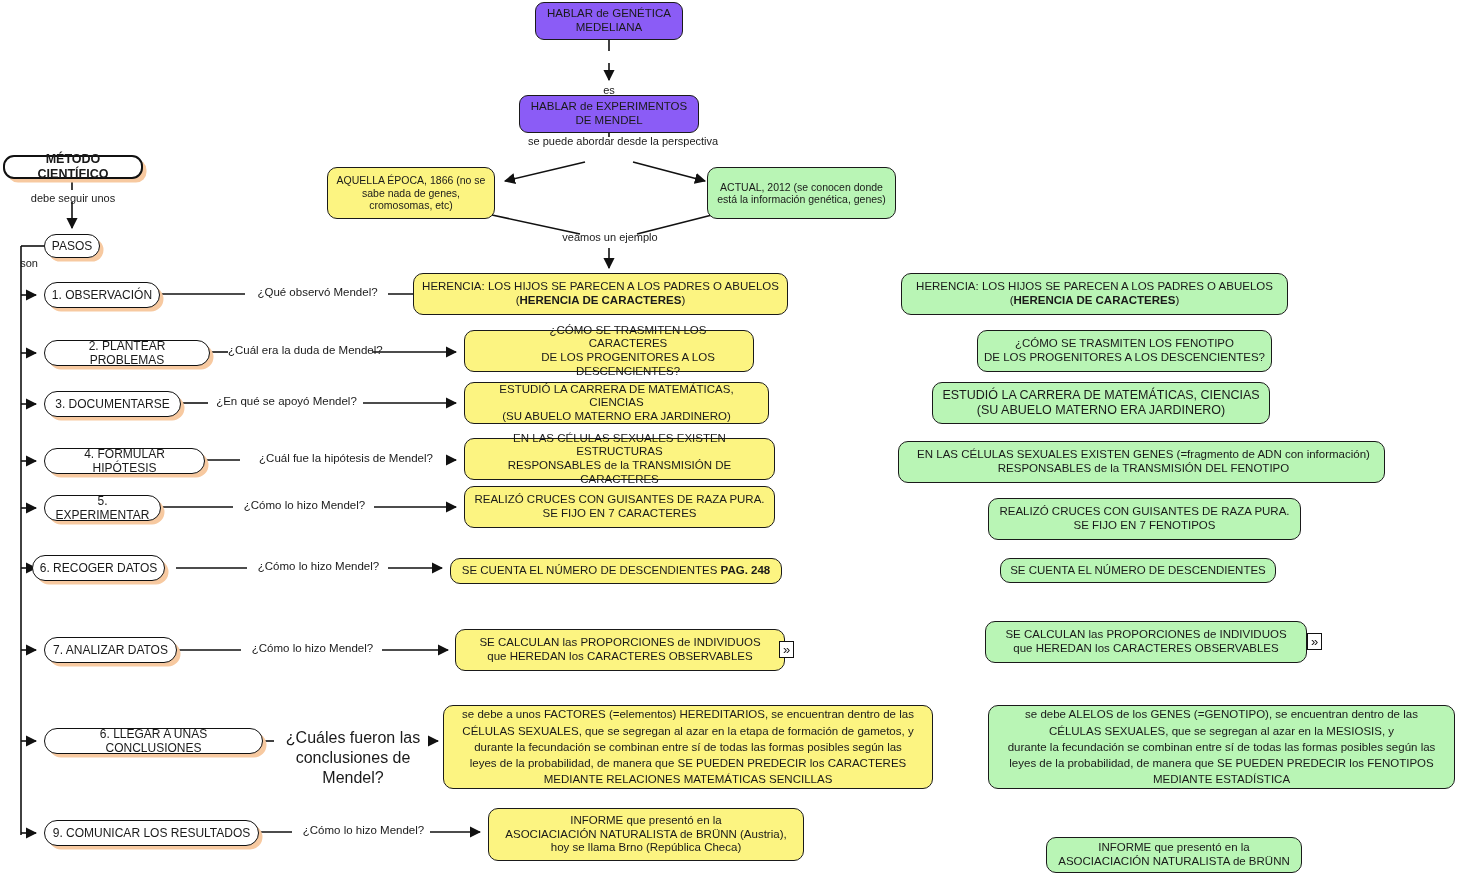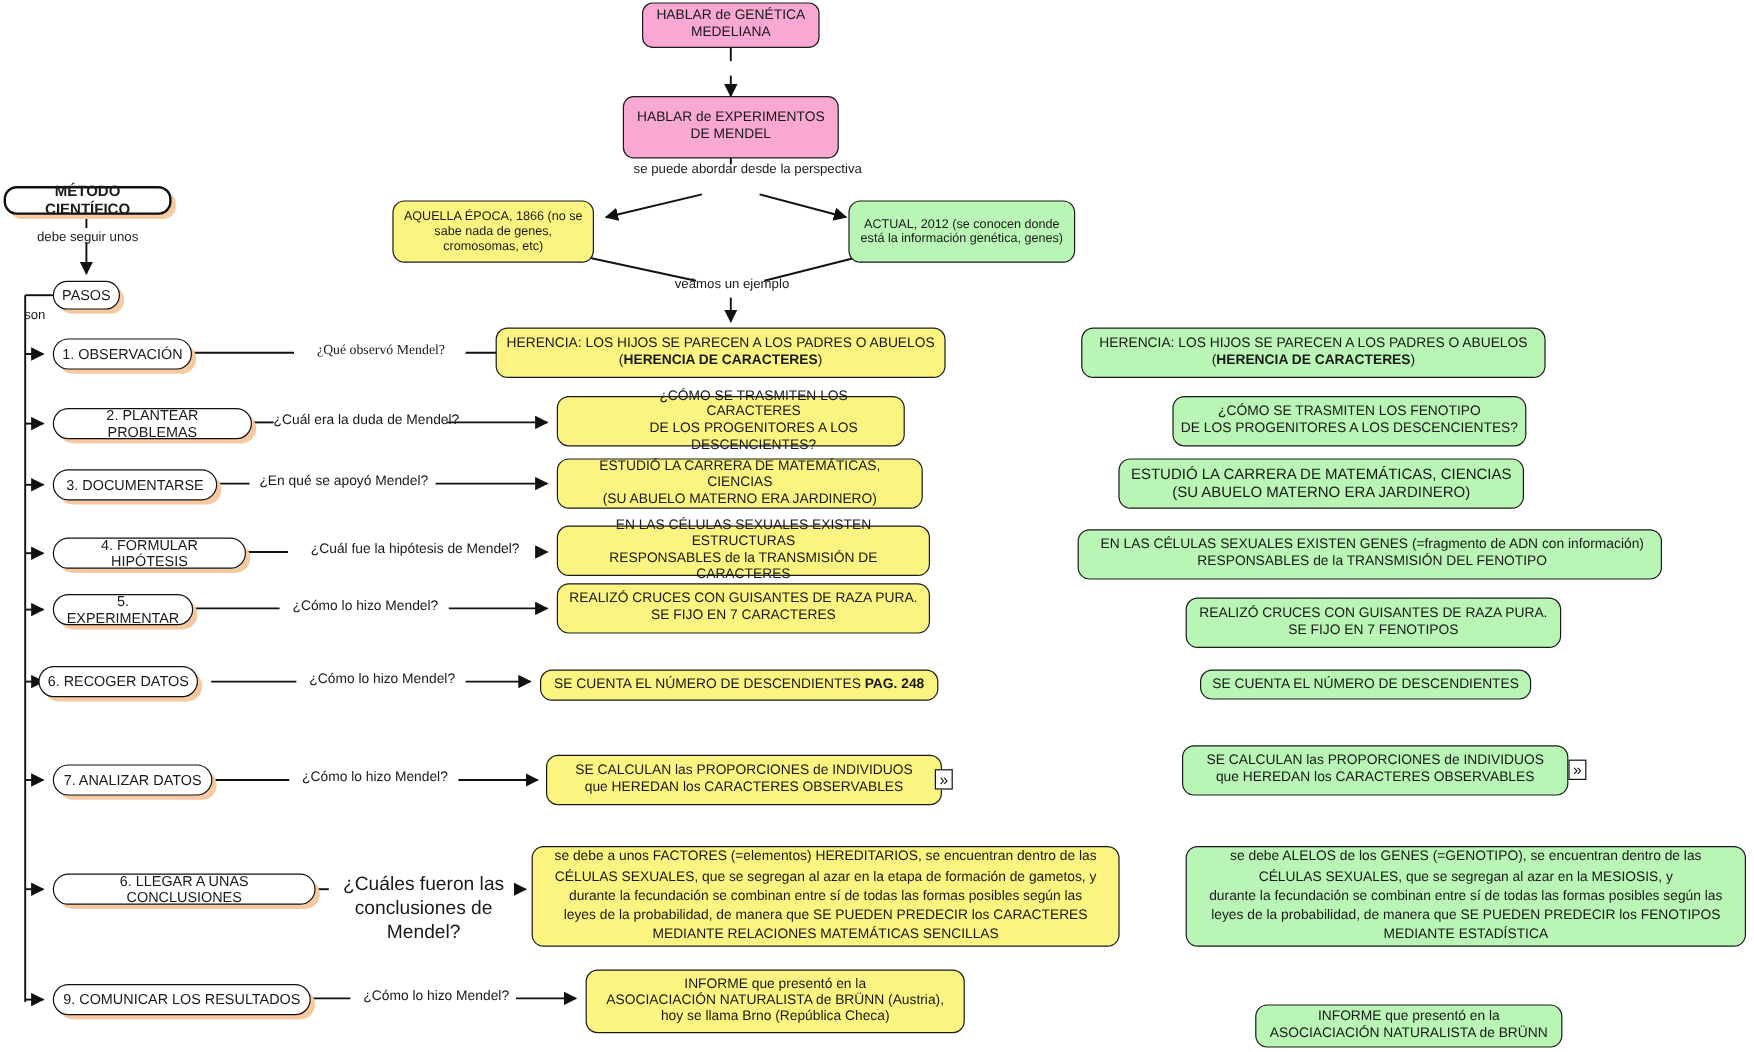--- a/index.html
+++ b/index.html
@@ -31,21 +31,21 @@
     display: flex;
     align-items: center;
     justify-content: center;
     text-align: center;
     color: #1a1a1a;
     line-height: 1.18;
     border: 1.4px solid #1a1a1a;
     background: #ffffff;
   }
   .node .txt { display: block; width: 100%; padding: 0 6px; }
-  .blue   { background: #f9a8d4; border-radius: 9px; }
+  .blue   { background: #8b5cf6; border-radius: 9px; }
   .yellow { background: #fcf481; border-radius: 10px; }
   .green  { background: #b9f5b5; border-radius: 10px; }
   .white-step {
     background: #ffffff;
     border-radius: 13px;
     box-shadow: 4px 4px 0 -0.5px #f7c9a0;
     border: 1.7px solid #111;
   }
   .title-node {
     background: #ffffff;
@@ -147,21 +147,21 @@
     </g>
   </svg>
 
   <div class="node blue" style="left:535px; top:2px; width:148px; height:38px; font-size:11.5px;">
     <span class="txt">HABLAR de
 GENÉTICA MEDELIANA</span>
   </div>
 
   <div class="edge-label" style="left:586px; top:48px; width:46px; font-size:11px;margin-top:36px;">es</div>
 
-  <div class="node blue" style="left:519px; top:80px; width:180px; height:52px; font-size:11.5px;">
+  <div class="node blue" style="left:519px; top:95px; width:180px; height:38px; font-size:11.5px;">
     <span class="txt">HABLAR de
 EXPERIMENTOS DE MENDEL</span>
   </div>
 
   <div class="edge-label" style="left:528px; top:135px; width:164px; font-size:11px;">se puede abordar
 desde la perspectiva</div>
 
   <div class="node yellow" style="left:327px; top:167px; width:168px; height:52px; font-size:10.5px;">
     <span class="txt">AQUELLA ÉPOCA, 1866
 (no se sabe nada de genes,
@@ -209,21 +209,21 @@
   <div class="node white-step" style="left:44px; top:637px; width:133px; height:26px; font-size:12px;">
     <span class="txt">7. ANALIZAR DATOS</span>
   </div>
   <div class="node white-step" style="left:44px; top:728px; width:219px; height:26px; font-size:12px;">
     <span class="txt">6. LLEGAR A UNAS CONCLUSIONES</span>
   </div>
   <div class="node white-step" style="left:44px; top:820px; width:215px; height:26px; font-size:12px;">
     <span class="txt">9. COMUNICAR LOS RESULTADOS</span>
   </div>
 
-  <div class="edge-label" style="left:245px; top:286px; width:145px; font-size:11.5px; text-align:center;font-family:Liberation Serif, serif;">¿Qué observó Mendel?</div>
+  <div class="edge-label" style="left:245px; top:286px; width:145px; font-size:11.5px; text-align:center;">¿Qué observó Mendel?</div>
   <div class="edge-label" style="left:228px; top:344px; width:146px; font-size:11.5px;">¿Cuál era la duda de Mendel?</div>
   <div class="edge-label" style="left:208px; top:395px; width:157px; font-size:11.5px;">¿En qué se apoyó Mendel?</div>
   <div class="edge-label" style="left:240px; top:452px; width:212px; font-size:11.5px;">¿Cuál fue la hipótesis de Mendel?</div>
   <div class="edge-label" style="left:233px; top:499px; width:143px; font-size:11.5px;">¿Cómo lo hizo Mendel?</div>
   <div class="edge-label" style="left:247px; top:560px; width:143px; font-size:11.5px;">¿Cómo lo hizo Mendel?</div>
   <div class="edge-label" style="left:241px; top:642px; width:143px; font-size:11.5px;">¿Cómo lo hizo Mendel?</div>
   <div class="edge-label" style="left:274px; top:728px; width:158px; font-size:16px; white-space:pre-line; line-height:1.25;">¿Cuáles fueron las
 conclusiones de  Mendel?</div>
   <div class="edge-label" style="left:292px; top:824px; width:143px; font-size:11.5px;">¿Cómo lo hizo Mendel?</div>
 

